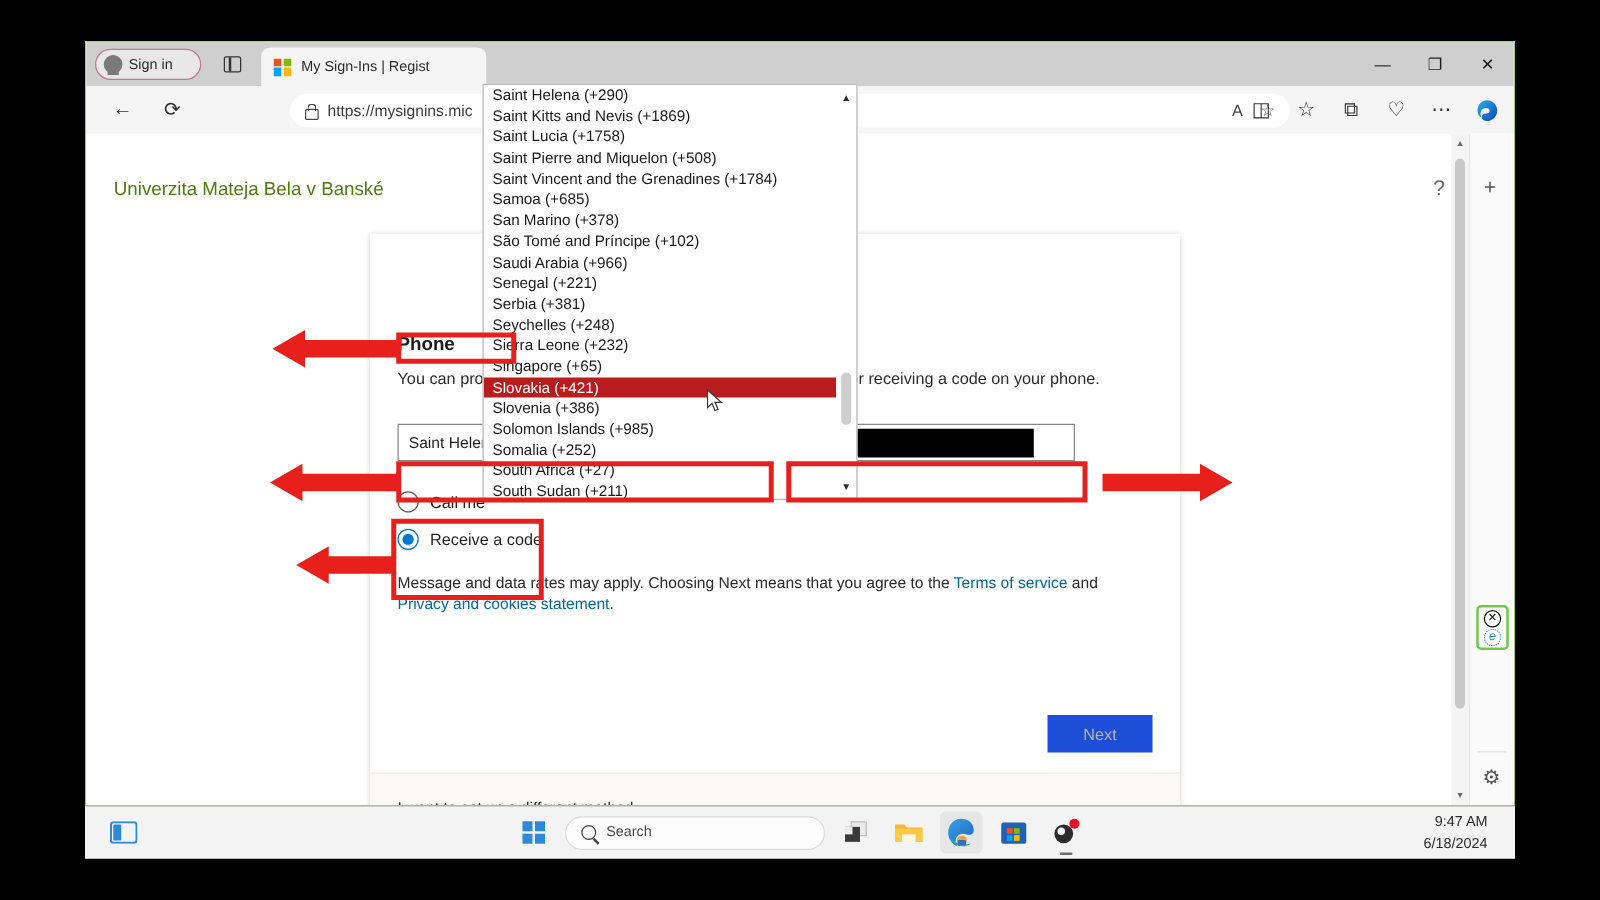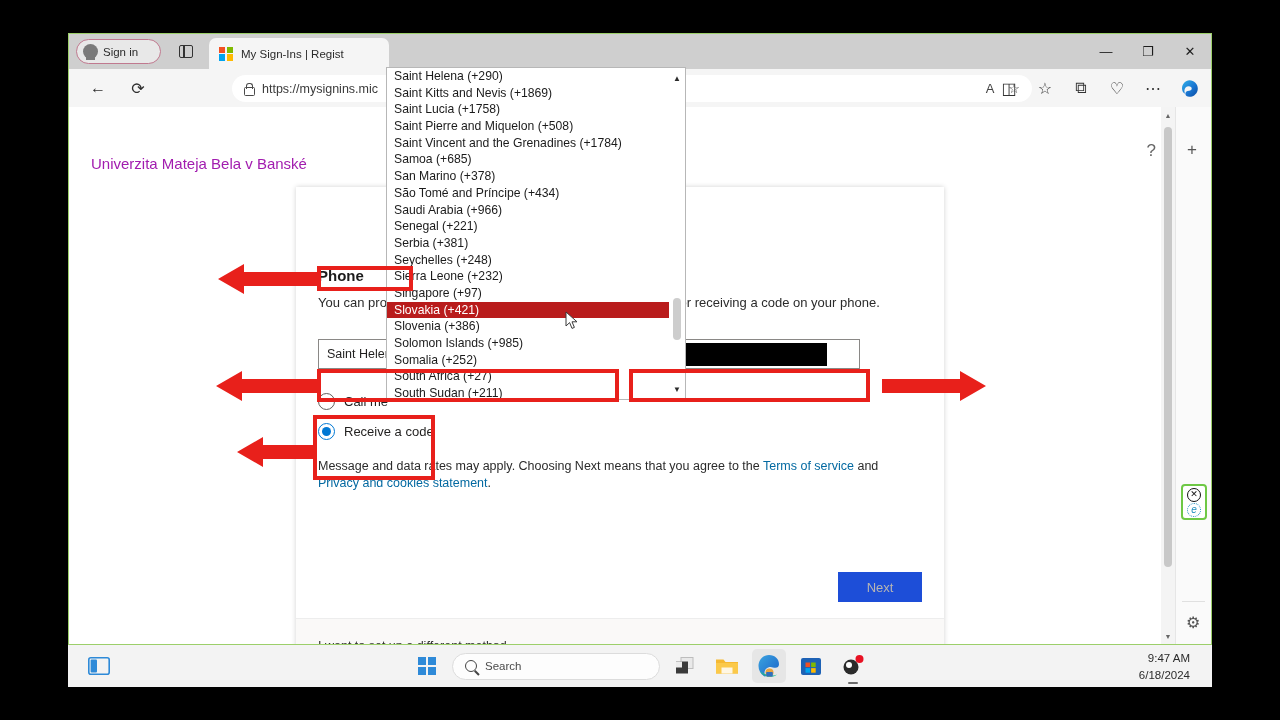--- a/index.html
+++ b/index.html
@@ -82,21 +82,21 @@
   .lock { width: 12px; height: 14px; position: relative; flex: none; }
   .lock::before { content:""; position:absolute; left:1.5px; bottom:0; width:9px; height:7px; border:1.2px solid #4a4a4a; border-radius:1.5px;}
   .lock::after { content:""; position:absolute; left:3.5px; top:1px; width:5px; height:5px; border:1.2px solid #4a4a4a; border-bottom:none; border-radius:3px 3px 0 0;}
   #url-text { font-size: 12.5px; color: #3b3b3b; white-space: nowrap; overflow: hidden; flex: 1; }
   .url-right { display: flex; align-items: center; gap: 14px; padding-right: 4px; color: #444; font-size: 13px; }
   .tb-right { position: absolute; right: 6px; top: 4px; display: flex; align-items: center; gap: 4px; }
   .tb-ico { width: 32px; height: 30px; display:flex; align-items:center; justify-content:center; color:#333; }
 
   
   #page { position: absolute; left: 0; top: 73px; right: 0; bottom: 0; background: #ffffff; }
-  #org-title { position: absolute; left: 22px; top: 48px; font-size: 15px; color: #a21caf; white-space: nowrap; }
+  #org-title { position: absolute; left: 22px; top: 36px; font-size: 15px; color: #4d7c0f; white-space: nowrap; }
   #help-q { position: absolute; right: 55px; top: 34px; font-size: 17px; color: #666; }
 
   
   #rail { position: absolute; right: 0; top: 0; bottom: 0; width: 36px; background: #fafafa; border-left: 1px solid #e6e6e6; }
   #rail .plus { position: absolute; left: 11px; top: 33px; font-size: 17px; color: #555; }
   #rail .badge {
     position: absolute; left: 5px; top: 377px; width: 26px; height: 36px;
     border: 2px solid #6ec845; border-radius: 4px; background: #fff;
     display: flex; flex-direction: column; align-items: center; justify-content: center; gap: 1px;
   }
@@ -324,27 +324,27 @@
 
     <div id="dropdown">
       <div id="dd-list">
           <div class="dd-item">Saint Helena (+290)</div>
           <div class="dd-item">Saint Kitts and Nevis (+1869)</div>
           <div class="dd-item">Saint Lucia (+1758)</div>
           <div class="dd-item">Saint Pierre and Miquelon (+508)</div>
           <div class="dd-item">Saint Vincent and the Grenadines (+1784)</div>
           <div class="dd-item">Samoa (+685)</div>
           <div class="dd-item">San Marino (+378)</div>
-          <div class="dd-item">São Tomé and Príncipe (+434)</div>
+          <div class="dd-item">São Tomé and Príncipe (+102)</div>
           <div class="dd-item">Saudi Arabia (+966)</div>
           <div class="dd-item">Senegal (+221)</div>
           <div class="dd-item">Serbia (+381)</div>
           <div class="dd-item">Seychelles (+248)</div>
           <div class="dd-item">Sierra Leone (+232)</div>
-          <div class="dd-item">Singapore (+97)</div>
+          <div class="dd-item">Singapore (+65)</div>
           <div class="dd-item sel">Slovakia (+421)</div>
           <div class="dd-item">Slovenia (+386)</div>
           <div class="dd-item">Solomon Islands (+985)</div>
           <div class="dd-item">Somalia (+252)</div>
           <div class="dd-item">South Africa (+27)</div>
           <div class="dd-item">South Sudan (+211)</div>
         </div>
       <div id="dd-scroll">
         <div class="arr up">▲</div>
         <div class="th"></div>

